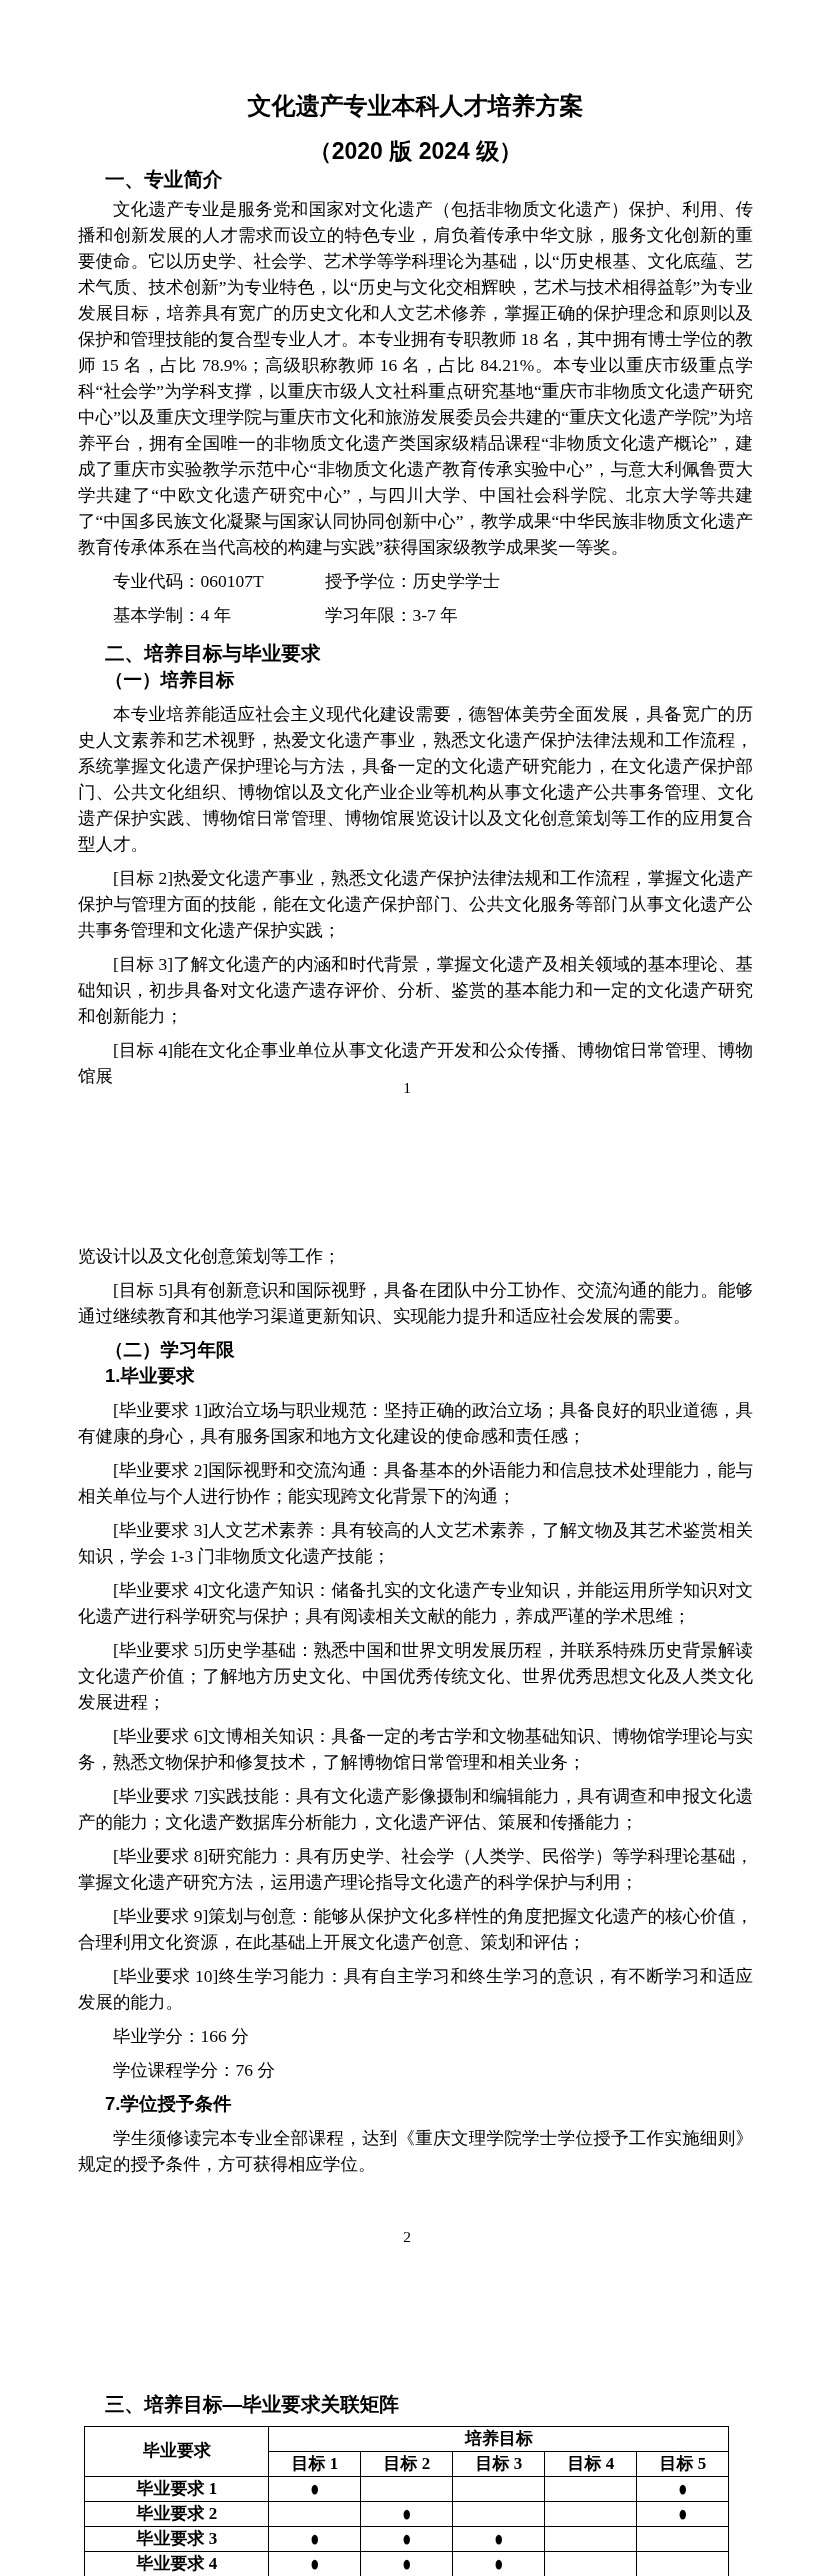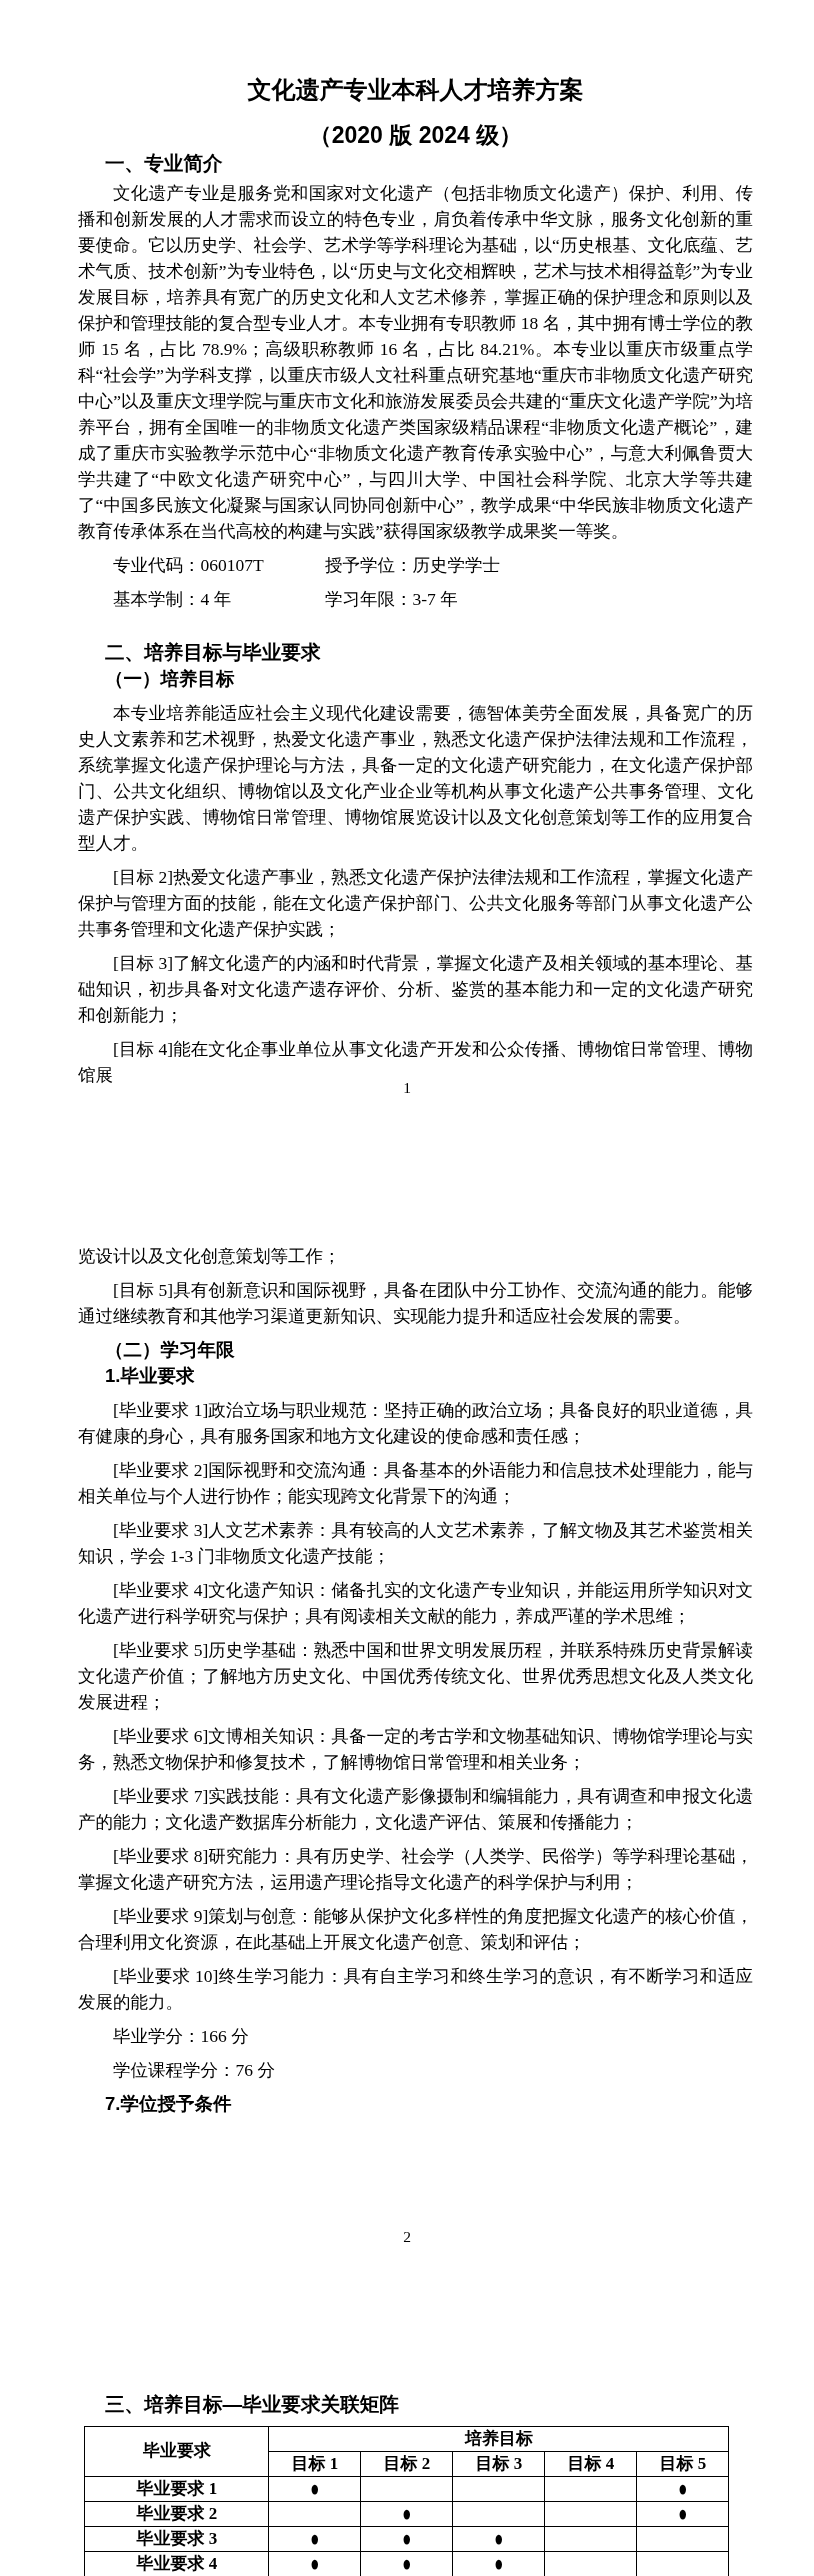--- a/index.html
+++ b/index.html
@@ -10,37 +10,37 @@
   .page{position:relative;box-sizing:border-box;padding-left:70px;padding-right:53px;overflow:hidden;background:#fff;}
   #page1{height:1113px;padding-top:75px;}
   #page2{height:1154px;padding-top:122px;}
   #page3{height:1154px;padding-top:124px;}
 
   p{margin:8px;font-size:17.5px;line-height:26px;text-align:justify;}
   .indent{text-indent:35px;}
 
   .doc-title{
     font-family:"Liberation Sans","DejaVu Sans",sans-serif;font-weight:bold;
-    font-size:24px;line-height:30px;text-align:center;margin:0;
+    font-size:24px;line-height:30px;text-align:center;margin:16px;
   }
   .doc-subtitle{
     font-family:"Liberation Sans","DejaVu Sans",sans-serif;font-weight:bold;
     font-size:23px;line-height:29px;text-align:center;margin:15.5px 0 0 0;
   }
   h2{
     font-family:"Liberation Sans","DejaVu Sans",sans-serif;font-weight:bold;
     font-size:19.6px;line-height:27px;margin:0;text-indent:35px;text-align:left;font-weight:700;
   }
   h3{
     font-family:"Liberation Sans","DejaVu Sans",sans-serif;font-weight:bold;
     font-size:18.5px;line-height:26px;margin:0;text-indent:35px;text-align:left;
   }
   #page1 .s1-heading{}
   #page1 .intro-para{margin-top:3.1px;}
-  #page1 .s2-heading{margin-top:27px;}
+  #page1 .s2-heading{margin-top:12px;}
   .info-line{text-indent:35px;}
   .info-left{display:inline-block;width:212px;text-indent:0;}
   #page2 .sub4{margin-top:4.1px;}
   #page2 .sub5{margin-top:3.1px;}
 
   table.matrix{
     border-collapse:collapse;table-layout:fixed;width:645px;
     margin:8.2px 0 0 14.4px;border:1.5px solid #000;
   }
   table.matrix td{
@@ -91,20 +91,21 @@
   <p class="indent">[毕业要求 5]历史学基础：熟悉中国和世界文明发展历程，并联系特殊历史背景解读文化遗产价值；了解地方历史文化、中国优秀传统文化、世界优秀思想文化及人类文化发展进程；</p>
   <p class="indent">[毕业要求 6]文博相关知识：具备一定的考古学和文物基础知识、博物馆学理论与实务，熟悉文物保护和修复技术，了解博物馆日常管理和相关业务；</p>
   <p class="indent">[毕业要求 7]实践技能：具有文化遗产影像摄制和编辑能力，具有调查和申报文化遗产的能力；文化遗产数据库分析能力，文化遗产评估、策展和传播能力；</p>
   <p class="indent">[毕业要求 8]研究能力：具有历史学、社会学（人类学、民俗学）等学科理论基础，掌握文化遗产研究方法，运用遗产理论指导文化遗产的科学保护与利用；</p>
   <p class="indent">[毕业要求 9]策划与创意：能够从保护文化多样性的角度把握文化遗产的核心价值，合理利用文化资源，在此基础上开展文化遗产创意、策划和评估；</p>
   <p class="indent">[毕业要求 10]终生学习能力：具有自主学习和终生学习的意识，有不断学习和适应发展的能力。</p>
 
   <p class="indent">毕业学分：166 分</p>
   <p class="indent">学位课程学分：76 分</p>
   <h3 class="sub5">7.学位授予条件</h3>
+  <p class="indent">学生须修读完本专业全部课程，达到《重庆文理学院学士学位授予工作实施细则》规定的授予条件，方可获得相应学位。</p>
 
   <div class="page-number">2</div>
 </div>
 
 <div class="page" id="page3">
   <h2>三、培养目标—毕业要求关联矩阵</h2>
 
   <table class="matrix">
     <colgroup>
         <col style="width:184px">

